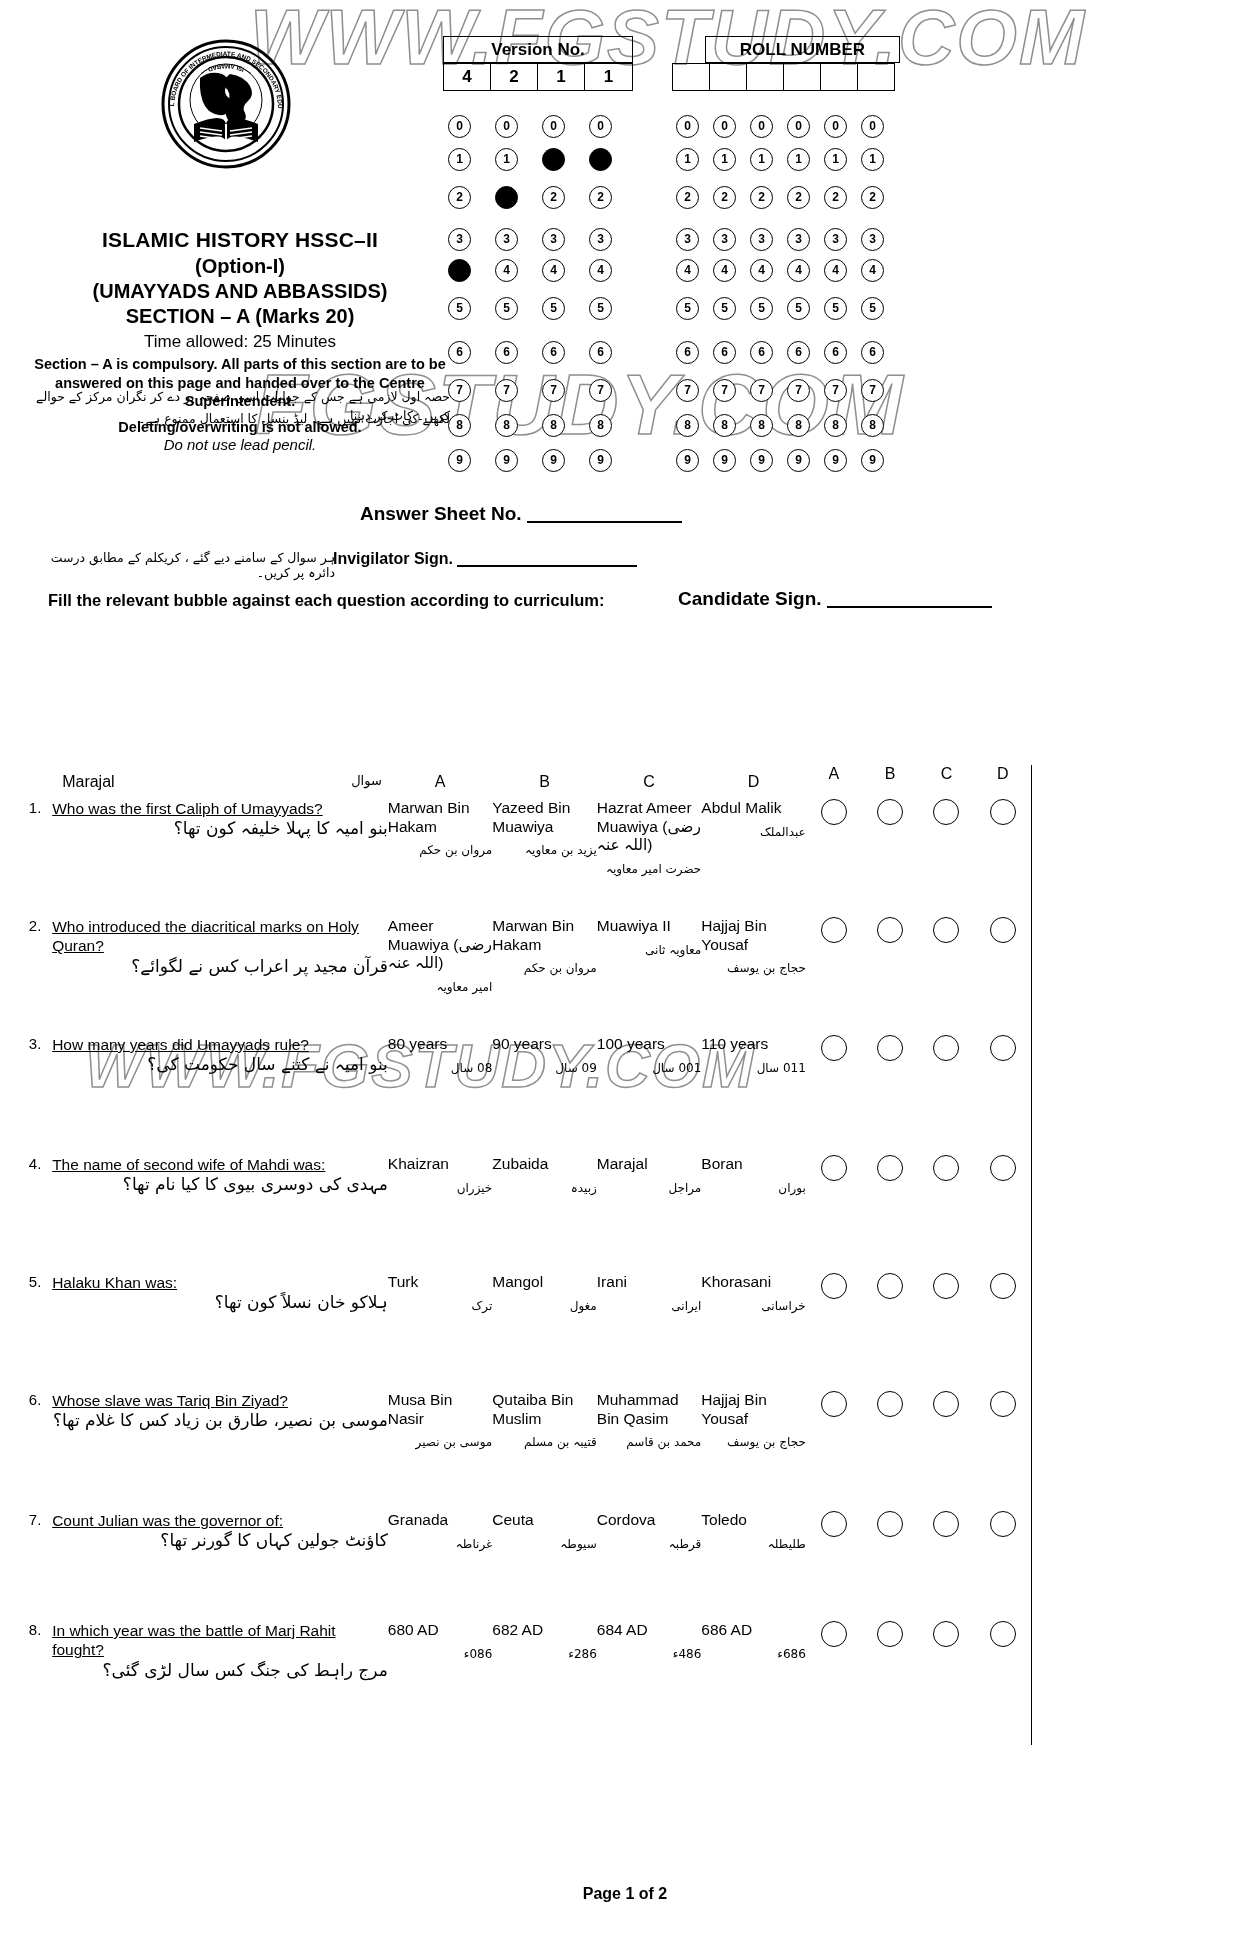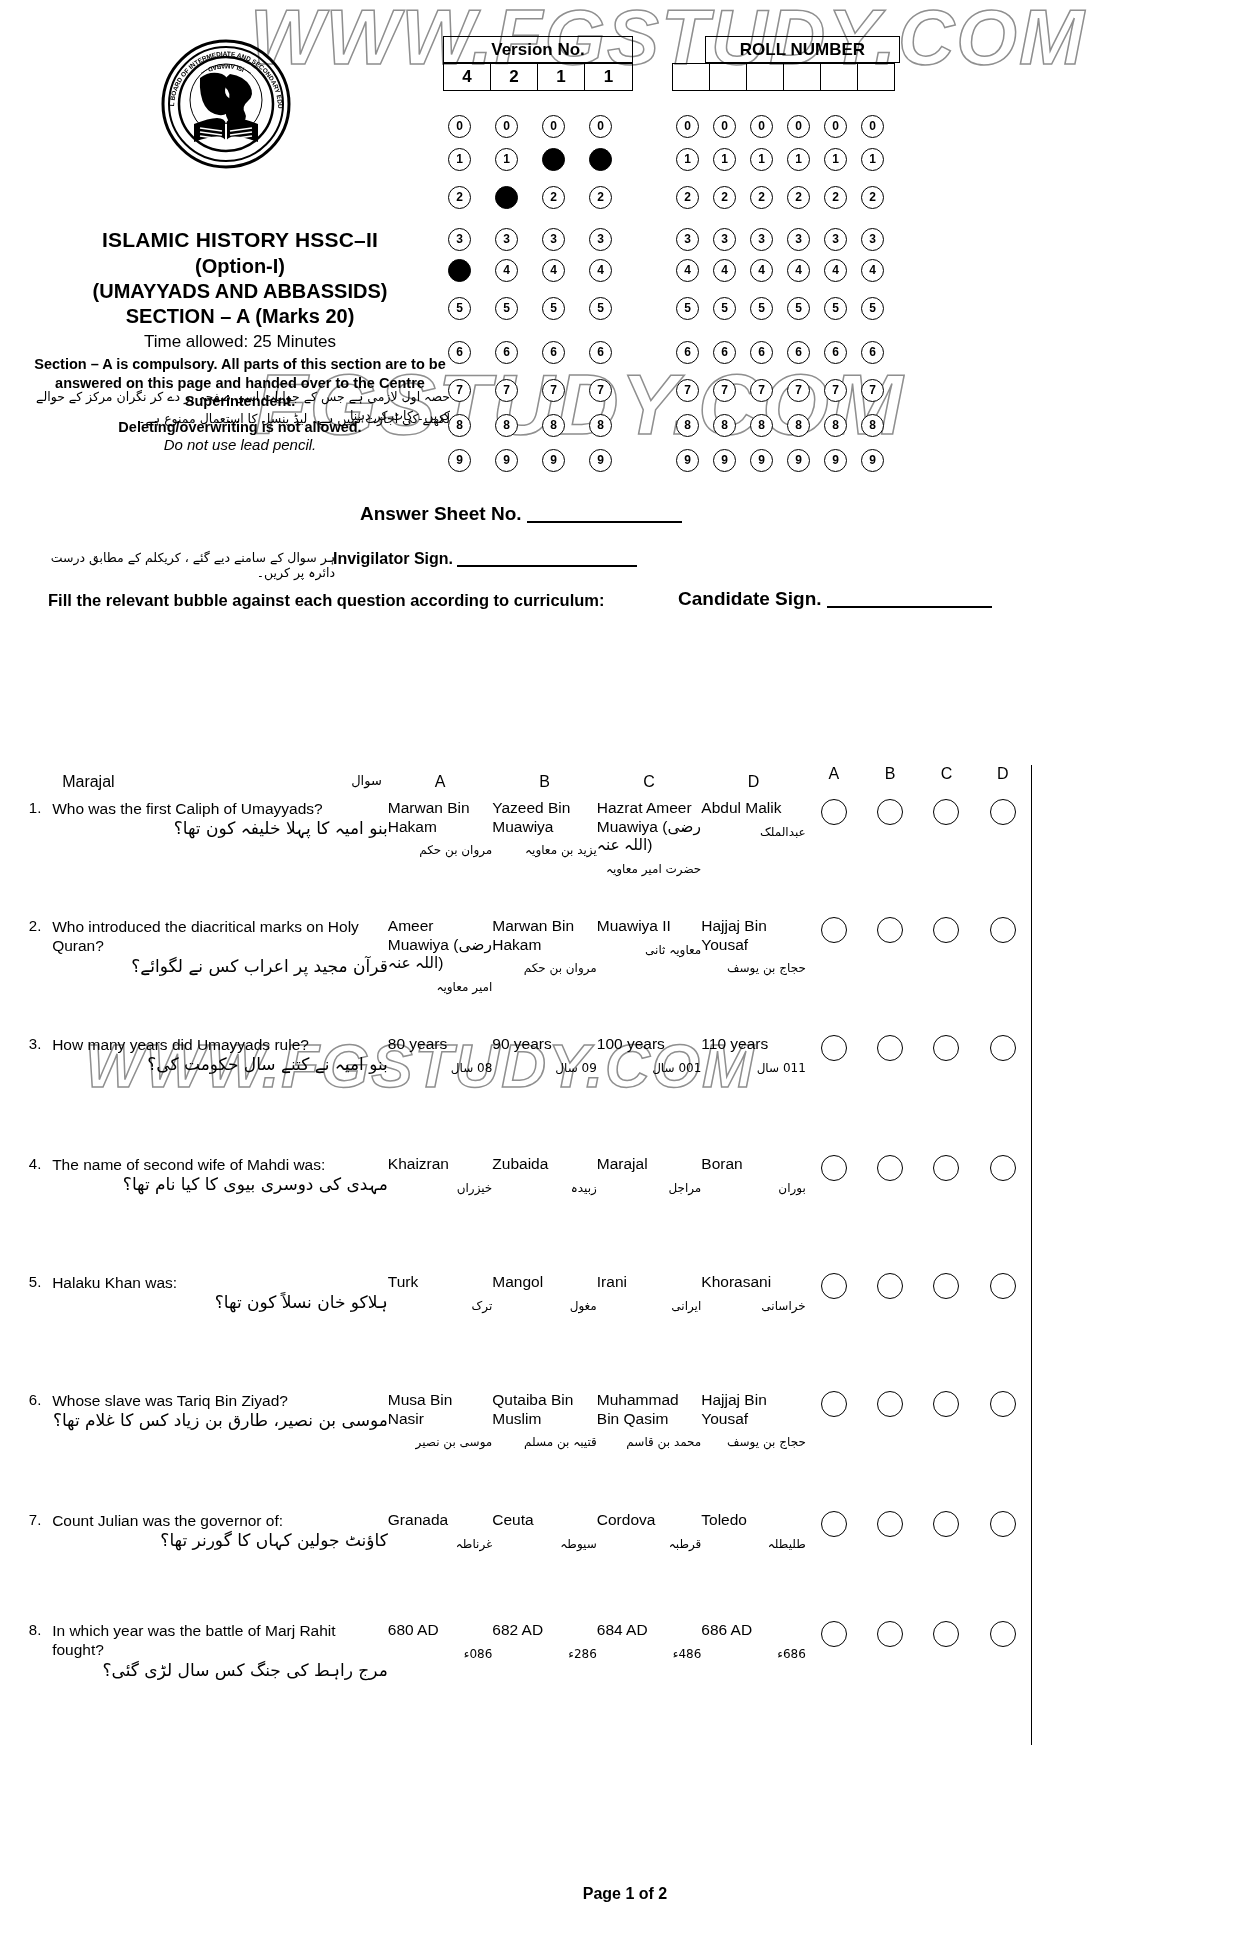--- a/index.html
+++ b/index.html
@@ -70,21 +70,21 @@
   .thead td{
     border-top:2px solid #000;border-bottom:1.6px solid #000;
     height:34px;font-size:16px;font-weight:normal;text-align:center;vertical-align:middle;
   }
   .dash{border-left:1.6px dashed #000;}
   .solid{border-left:1.6px solid #000;}
   .rowline td{border-bottom:1.6px solid #000;}
 
   .numcell{width:34px;text-align:center;font-size:15px;vertical-align:bottom;padding-bottom:16px;}
   .qcell{width:318px;padding:8px 6px 8px 8px;position:relative;}
-  .qen{font-size:15.5px;line-height:1.25;}
+  .qen{font-size:15.5px;line-height:1.25;text-decoration:underline;}
   .qur{font-size:17px;text-align:right;margin-top:0;}
   .ocell{width:104px;padding:7px 4px 7px 7px;}
   .oen{font-size:15.5px;line-height:1.2;}
   .our{font-size:12px;text-align:right;margin-top:7px;}
   .bcell{width:56px;text-align:center;vertical-align:middle;}
   .obub{
     display:inline-block;width:26px;height:26px;border-radius:50%;
     border:1.7px solid #000;box-sizing:border-box;background:#fff;
   }
 

